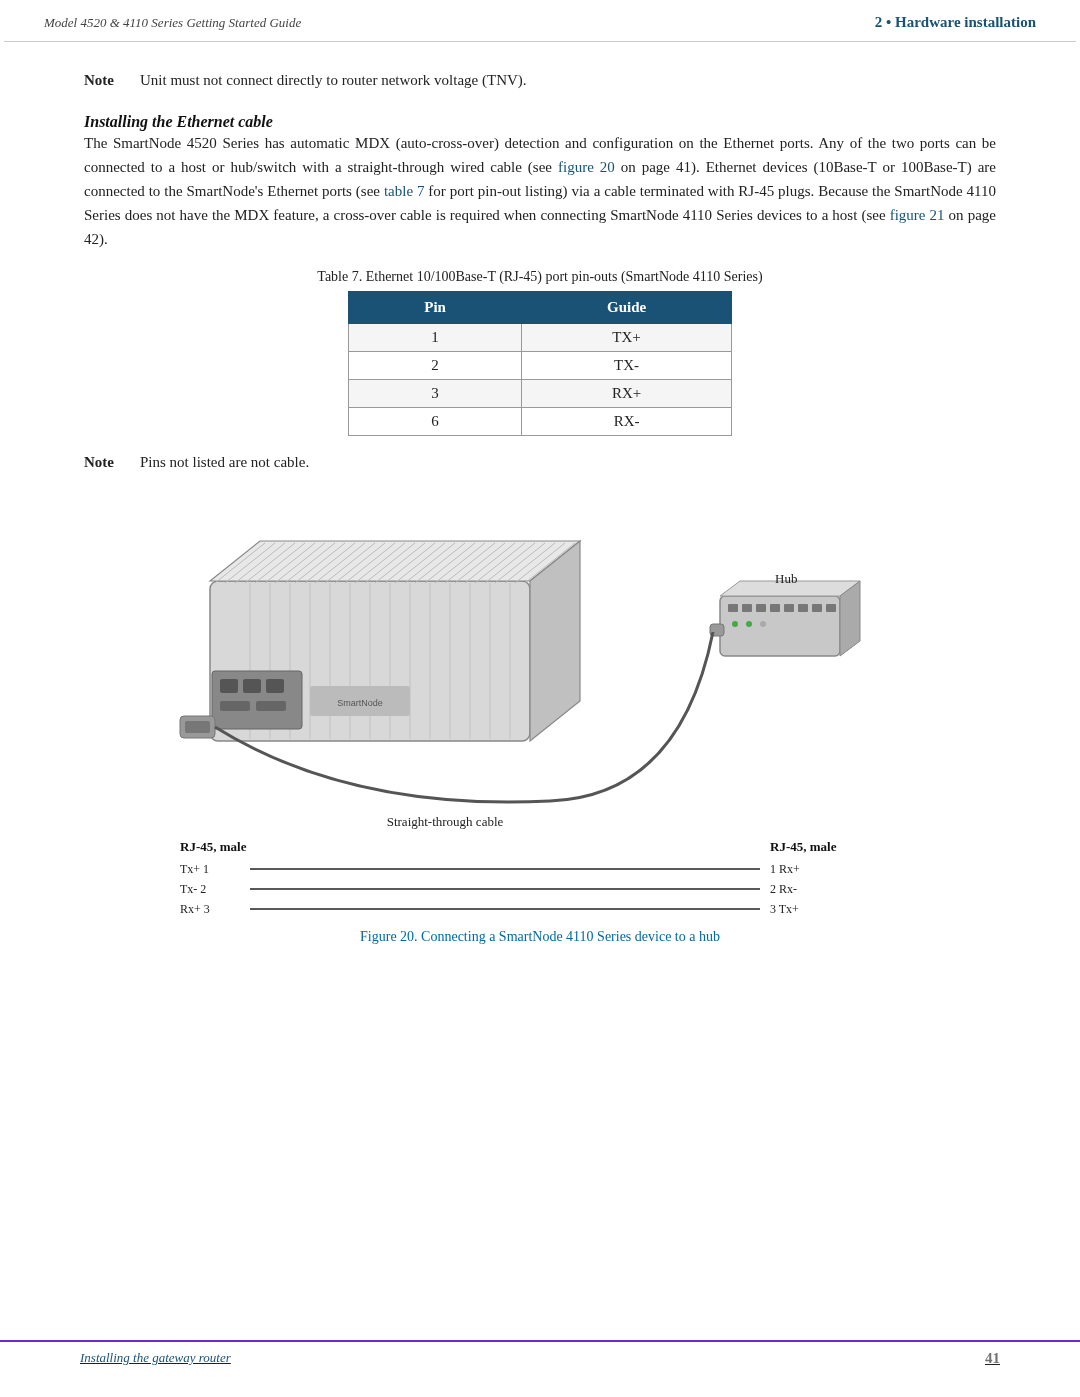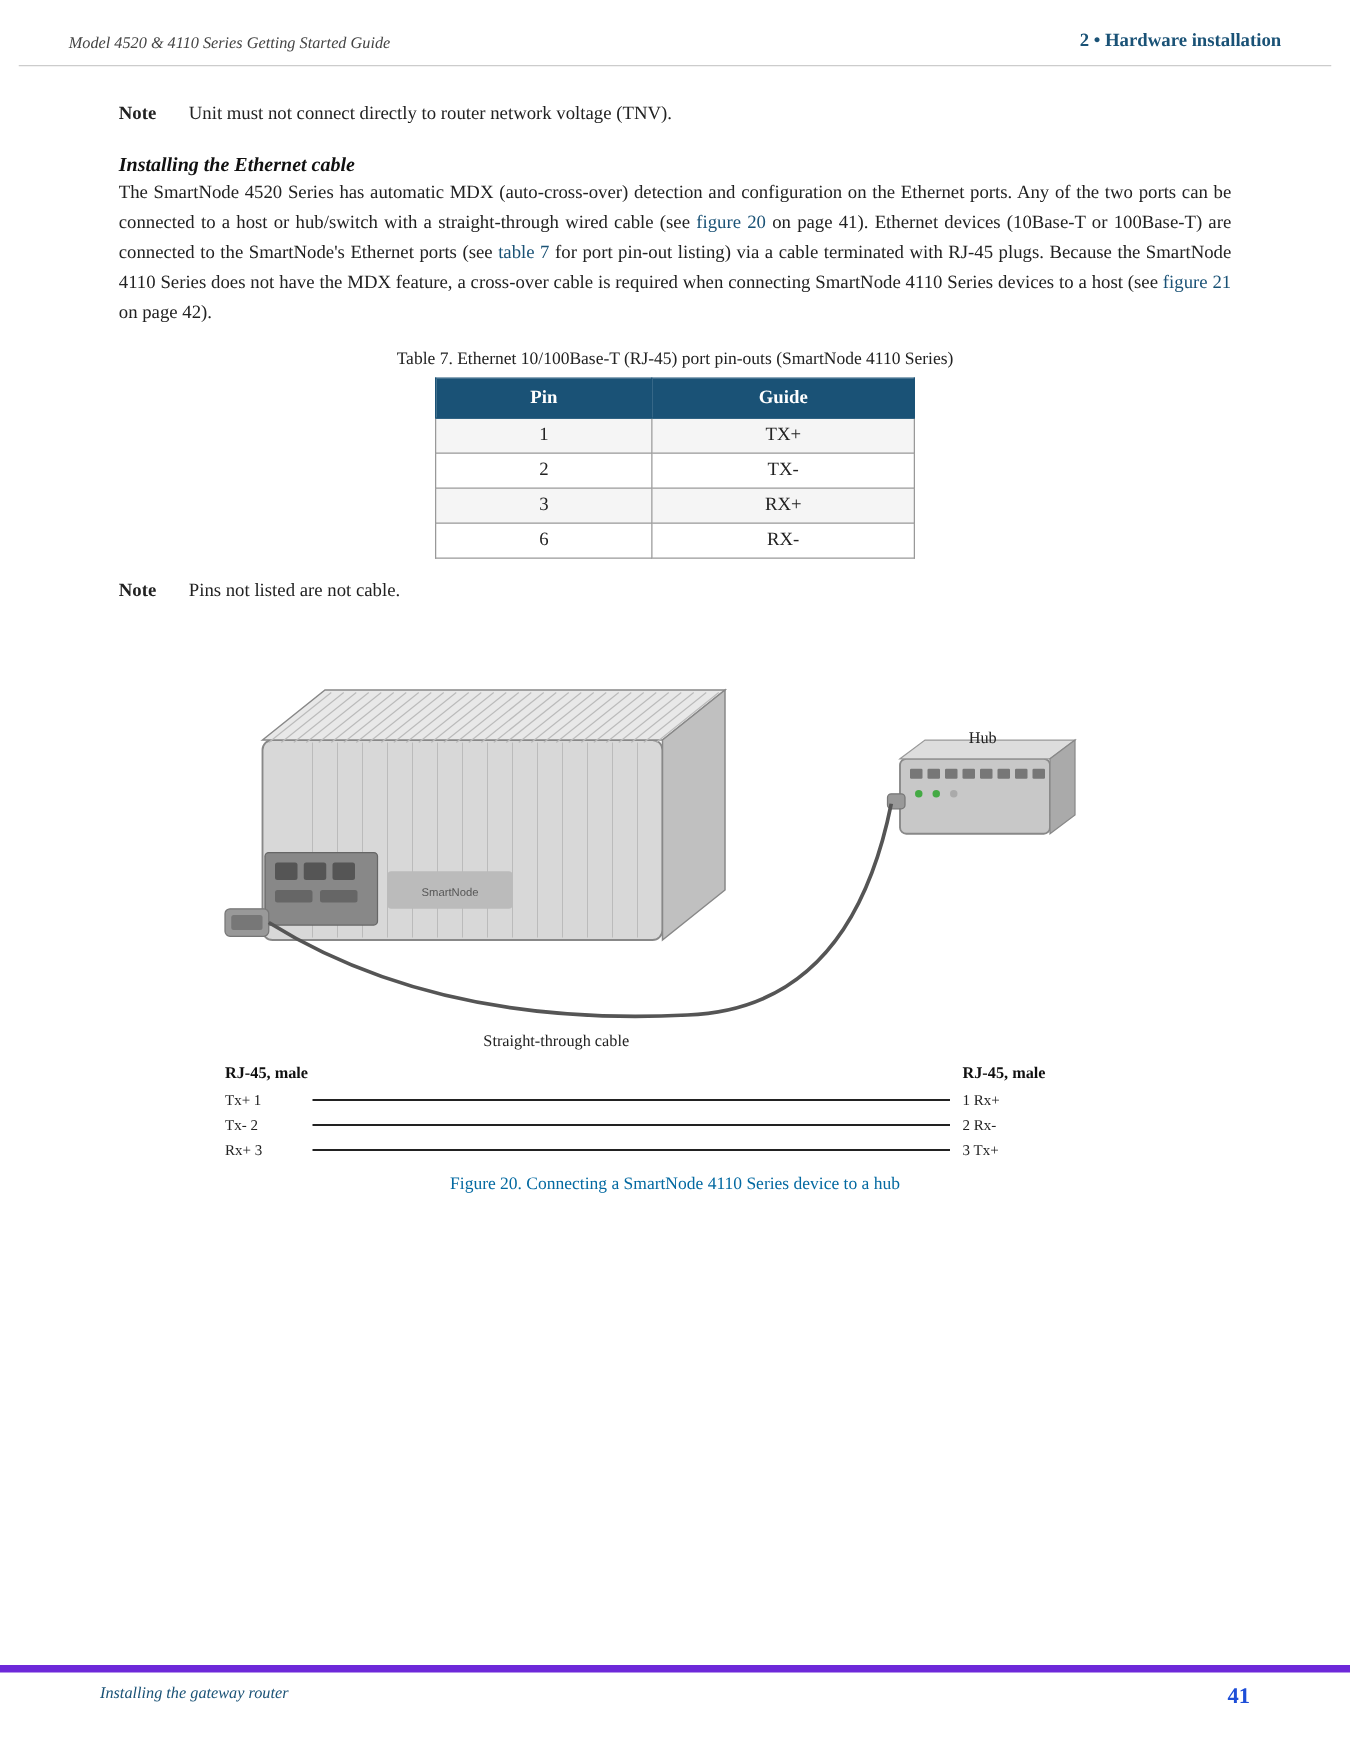--- a/index.html
+++ b/index.html
@@ -9,21 +9,21 @@
       background: #fff;
       font-family: Georgia, 'Times New Roman', serif;
       font-size: 15px;
       color: #222;
       position: relative;
     }
 
     .page-container {
       width: 1080px;
       min-height: 1397px;
-      padding: 15px;
+      padding: 4px;
       position: relative;
     }
 
     
     .header-bar {
       display: flex;
       justify-content: space-between;
       align-items: center;
       padding: 10px 40px 10px 40px;
       border-bottom: 1px solid #ccc;
@@ -154,32 +154,33 @@
 
     
     .footer {
       position: absolute;
       bottom: 30px;
       left: 0;
       right: 0;
       display: flex;
       justify-content: space-between;
       padding: 0 80px;
-      border-top: 6px solid #6d28d9;
+      border-top: 2px solid #6d28d9;
       padding-top: 8px;
+      text-decoration: underline;
     }
     .footer-left {
       color: #1a5276;
       font-size: 13px;
       font-style: italic;
     }
     .footer-right {
-      font-size: 18px;
-      font-weight: bold;
-      color: #1d4ed8;
+      font-size: 15px;
+      font-weight: bold;
+      color: #737373;
     }
   </style>
 </head>
 <body>
 
 <div class="page-container">
 
   <div class="header-bar">
     <span class="header-left">Model 4520 &amp; 4110 Series Getting Started Guide</span>
     <span class="header-right">2 • Hardware installation</span>

